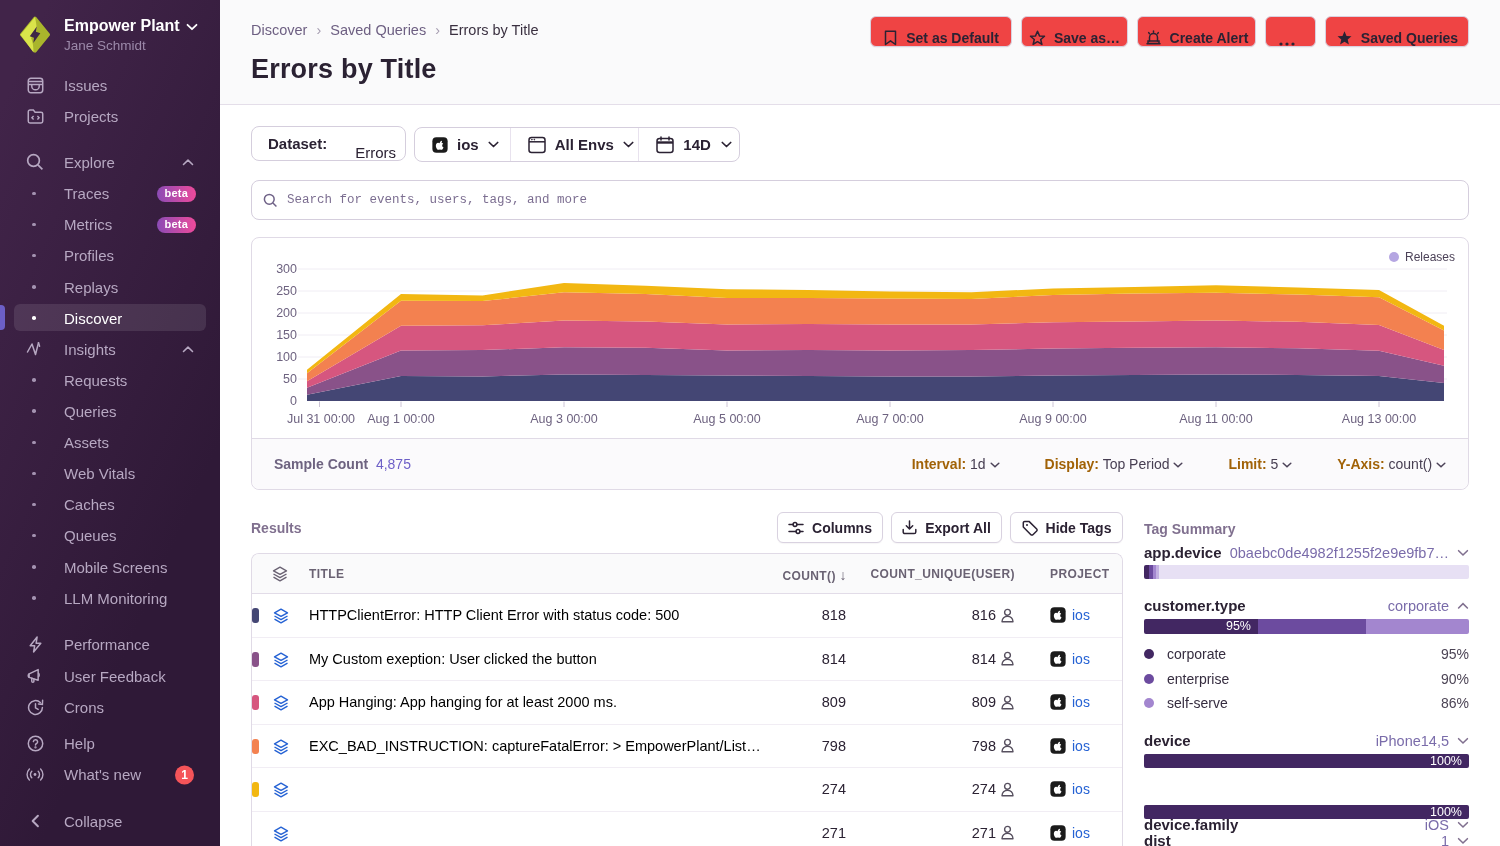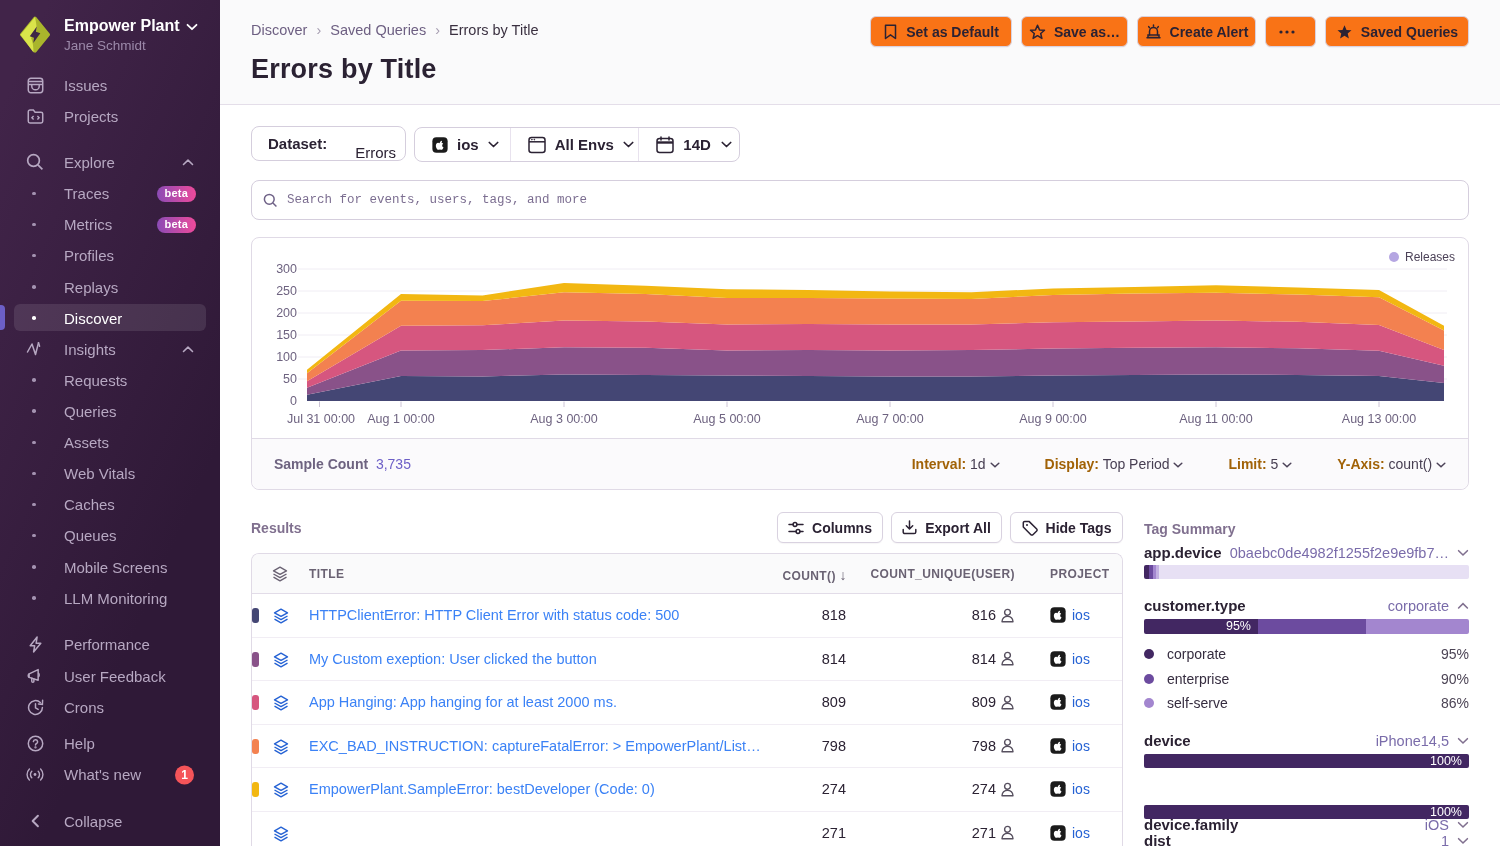--- a/index.html
+++ b/index.html
@@ -28,22 +28,22 @@
   border-radius:50%; background:#f55459; color:#fff; font-size:12px; font-weight:700; display:flex;
   align-items:center; justify-content:center; }
 
 .pagehead { position:absolute; left:220px; top:0; width:1280px; height:105px; background:#fafafb;
   border-bottom:1px solid #e4dee9; }
 .crumbs { position:absolute; left:31px; top:22px; font-size:14.5px; color:#6d5f82; }
 .crumbs .sep { color:#a59cb0; margin:0 9px; }
 .crumbs .cur { color:#3a3040; }
 .ptitle { position:absolute; left:31px; top:54px; font-size:27px; font-weight:700; color:#2b2233; letter-spacing:.2px; }
 .hbtns { position:absolute; right:31px; top:16px; display:flex; gap:9px; }
-.btn { height:31px; background:#f97316; border:1px solid #d9d2e0; border-radius:6px; display:flex;
-  align-items:center; justify-content:center; font-size:14px; font-weight:700; color:#2b2233;
+.btn { height:31px; background:#ef4444; border:1px solid #d9d2e0; border-radius:6px; display:flex;
+  align-items:flex-end; justify-content:center; font-size:14px; font-weight:700; color:#2b2233;
   box-shadow:0 1px 1px rgba(43,34,51,.04); white-space:nowrap; }
 .btn svg { margin-right:8px; }
 
 .content { position:absolute; left:220px; top:106px; width:1280px; height:740px; background:#fff; }
 .fbtn { position:absolute; background:#fff; border:1px solid #d5cedd; border-radius:8px; height:35px;
   display:flex; align-items:center; font-size:15px; color:#2b2233; }
 .fgroup { position:absolute; left:194px; top:21px; width:326px; height:35px; border:1px solid #d5cedd;
   border-radius:8px; display:flex; background:#fff; }
 .fseg { display:flex; align-items:center; font-size:15px; font-weight:700; }
 .fsep { width:1px; background:#e8e2ee; margin:0; }
@@ -66,21 +66,21 @@
   align-items:center; justify-content:center; font-size:14px; font-weight:700; color:#2b2233;
   box-shadow:0 1px 1px rgba(43,34,51,.04); }
 .rbtn svg { margin-right:8px; }
 .rtable { position:absolute; left:31px; top:447px; width:872px; height:300px; border:1px solid #e0dae6;
   border-radius:8px 8px 0 0; border-bottom:none; background:#fff; overflow:hidden; }
 .thead { height:40px; background:#fafafb; border-bottom:1px solid #e2dce8; position:relative;
   font-size:12px; font-weight:700; color:#6a6273; letter-spacing:.4px; }
 .thead div { position:absolute; top:13px; }
 .trow { height:43.5px; border-bottom:1px solid #f1edf4; position:relative; font-size:14.5px; }
 .trow .chip { position:absolute; left:0; top:14px; width:7px; height:15px; border-radius:3px; }
-.trow .ttl { position:absolute; left:57px; top:13px; color:#3b82f6; white-space:nowrap; }
+.trow .ttl { position:absolute; left:57px; top:13px; color:#000000; white-space:nowrap; }
 .trow .cnt { position:absolute; right:276px; top:13px; }
 .trow .unq { position:absolute; right:107px; top:13px; display:flex; align-items:center; }
 .trow .proj { position:absolute; left:798px; top:13px; display:flex; align-items:center; }
 .trow .proj span { color:#2562d4; font-size:14px; margin-left:6px; }
 .licon { position:absolute; left:21px; top:13px; }
 
 .tags { position:absolute; left:924px; top:414px; width:325px; }
 .tagtitle { font-size:14px; font-weight:700; color:#80708f; }
 .tagrow-head { display:flex; align-items:center; justify-content:space-between; }
 .tagkey { font-size:15px; font-weight:700; color:#2b2233; }
@@ -380,21 +380,21 @@
         <text x="312" y="185">Aug 3 00:00</text>
           <text x="475" y="185">Aug 5 00:00</text>
         <text x="638" y="185">Aug 7 00:00</text>
           <text x="801" y="185">Aug 9 00:00</text>
         <text x="964" y="185">Aug 11 00:00</text>
           <text x="1127" y="185">Aug 13 00:00</text>
       </g>
     </svg>
     <div class="legend"><span class="ldot"></span>Releases</div>
     <div class="chartfooter">
-      <div style="position:absolute; left:22px; top:17px;"><span class="cf-label" style="color:#6e6380">Sample Count</span>&nbsp;&nbsp;<span style="color:#6d5fc7">3,735</span></div>
+      <div style="position:absolute; left:22px; top:17px;"><span class="cf-label" style="color:#6e6380">Sample Count</span>&nbsp;&nbsp;<span style="color:#6d5fc7">4,875</span></div>
       <div style="position:absolute; right:22px; top:17px; display:flex; gap:45px; align-items:center;">
         <span><span class="cf-label">Interval:</span> <span class="cf-val">1d</span> <svg width="10" height="6" viewBox="0 0 10 6">
               <path d="M1.2 1.2 L5 4.8 L8.8 1.2" fill="none" stroke="#4c4258" stroke-width="1.5" stroke-linecap="round"></path>
             </svg></span>
         <span><span class="cf-label">Display:</span> <span class="cf-val">Top Period</span> <svg width="10" height="6" viewBox="0 0 10 6">
               <path d="M1.2 1.2 L5 4.8 L8.8 1.2" fill="none" stroke="#4c4258" stroke-width="1.5" stroke-linecap="round"></path>
             </svg></span>
         <span><span class="cf-label">Limit:</span> <span class="cf-val">5</span> <svg width="10" height="6" viewBox="0 0 10 6">
               <path d="M1.2 1.2 L5 4.8 L8.8 1.2" fill="none" stroke="#4c4258" stroke-width="1.5" stroke-linecap="round"></path>
             </svg></span>
@@ -516,21 +516,20 @@
           <span>ios</span>
         </span>
       </div>
     <div class="trow">
         <span class="chip" style="background:#f2b712"></span>
         <span class="licon"><svg width="16" height="16" viewBox="0 0 16 16" fill="none" stroke="#2562d4" stroke-width="1.4" stroke-linejoin="round">
             <path d="M8 1.2 L14.5 4.8 L8 8.4 L1.5 4.8 Z"></path>
             <path d="M1.5 8 L8 11.6 L14.5 8"></path>
             <path d="M1.5 11.2 L8 14.8 L14.5 11.2"></path>
           </svg></span>
-        <span class="ttl">EmpowerPlant.SampleError: bestDeveloper (Code: 0)</span>
         <span class="cnt">274</span>
         <span class="unq">274&nbsp; <svg width="15" height="15" viewBox="0 0 15 15" fill="none" stroke="#57505f" stroke-width="1.4" style="vertical-align:-2px">
             <circle cx="7.5" cy="4.3" r="2.9"></circle>
             <path d="M2 13.7 a5.5 5.5 0 0 1 11 0 Z" stroke-linejoin="round"></path>
           </svg></span>
         <span class="proj">
           <svg width="16" height="16" viewBox="0 0 22 22">
             <rect x="0.5" y="0.5" width="21" height="21" rx="5.5" fill="#1b1b1b"></rect>
             <path d="M11.3 6.6 c.6-.8 1.6-1.3 2.5-1.3 .1 1-.3 2-.9 2.7 -.6.8-1.5 1.3-2.5 1.2 -.1-.9.4-1.9.9-2.6 Z M14.9 16.2 c-.5.8-1.1 1.5-2 1.5 -.8 0-1.1-.5-2.1-.5 -1 0-1.3.5-2.1.5 -.9 0-1.6-.8-2.1-1.6 -1.1-1.6-1.9-4.6-.8-6.6 .6-1 1.6-1.6 2.6-1.6 .8 0 1.6.6 2.1.6 .5 0 1.5-.7 2.5-.6 .4 0 1.6.2 2.4 1.3 -.1 0-1.4.8-1.4 2.5 0 2 1.7 2.6 1.8 2.7 0 0-.3 1-.9 1.8 Z" fill="#fff"></path>
           </svg>

